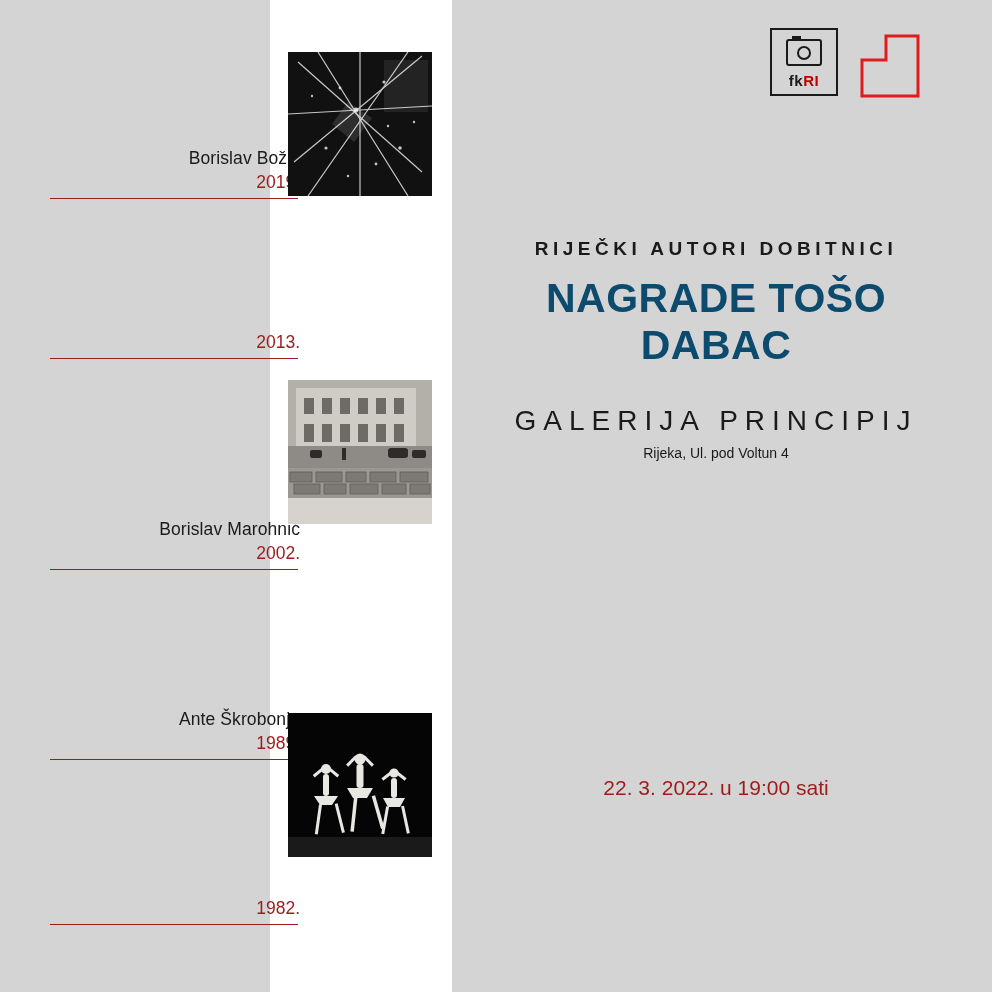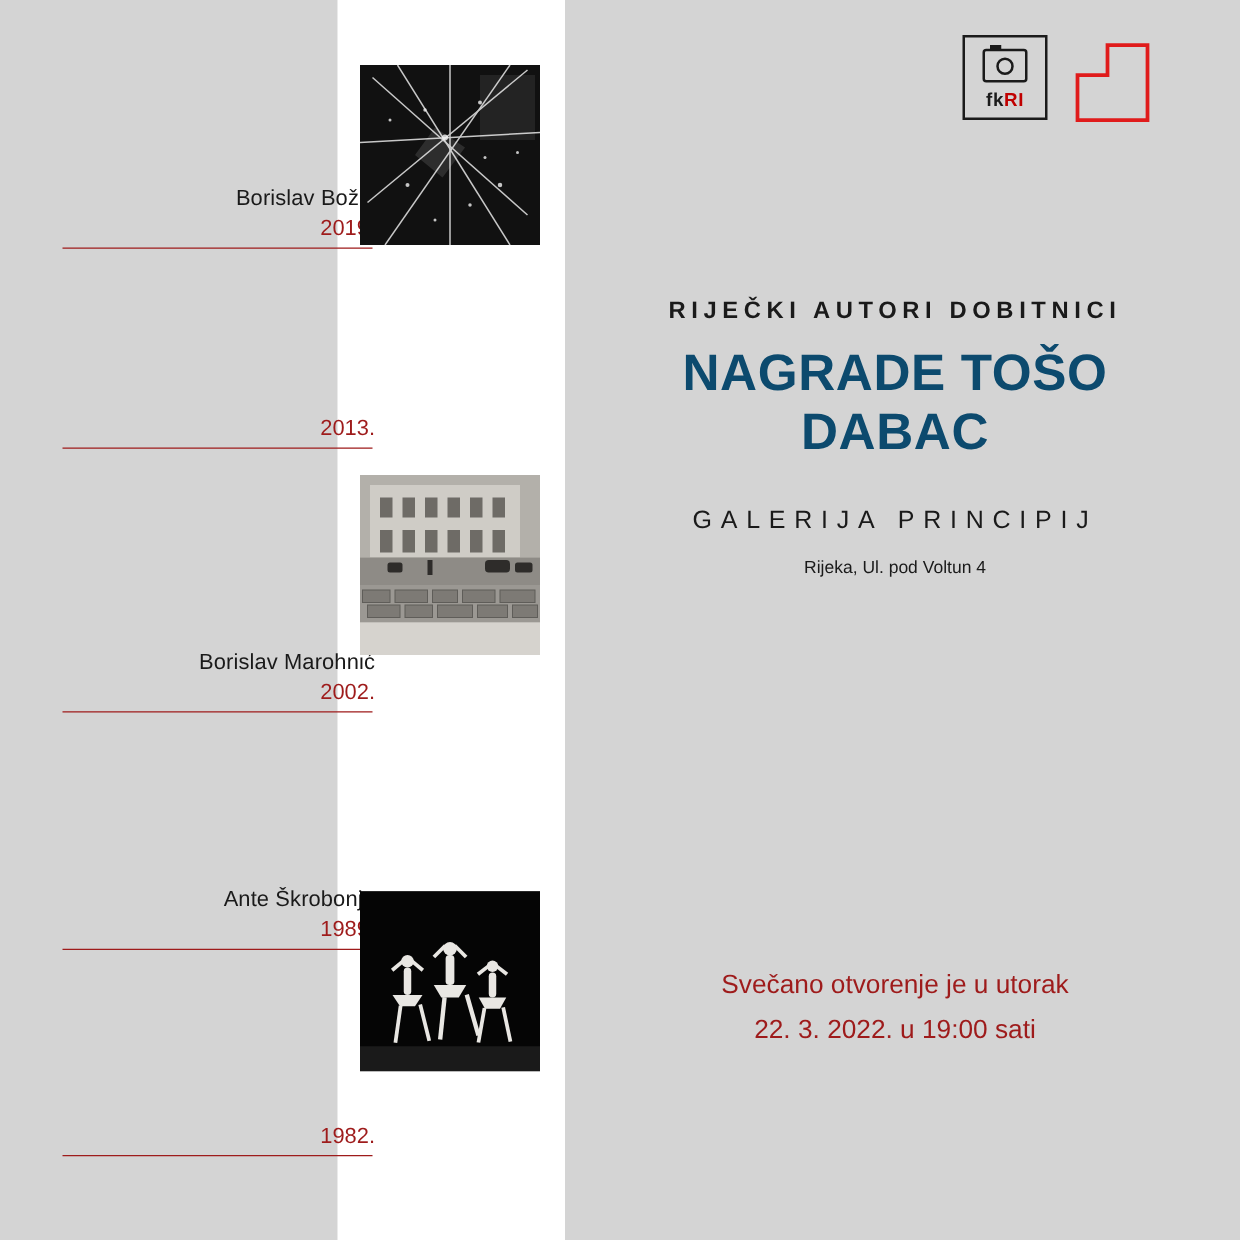--- a/index.html
+++ b/index.html
@@ -167,21 +167,21 @@
     font-size: 41px;
     font-weight: bold;
     letter-spacing: 0.5px;
     color: #0c4a6e;
   }
   .venue {
     position: absolute;
     top: 405px;
     width: 100%;
     text-align: center;
-    font-size: 20px;
+    font-size: 28px;
     letter-spacing: 7px;
     color: #1a1a1a;
   }
   .address {
     position: absolute;
     top: 445px;
     width: 100%;
     text-align: center;
     font-size: 14px;
     color: #1a1a1a;
@@ -354,18 +354,17 @@
       </g>
     </svg>
   </div>
 
   <div class="right-col">
     <div class="kicker">RIJEČKI AUTORI DOBITNICI</div>
     <div class="headline">NAGRADE TOŠO DABAC</div>
     <div class="venue">GALERIJA PRINCIPIJ</div>
     <div class="address">Rijeka, Ul. pod Voltun 4</div>
     <div class="opening">
-      <div>Svečano otvorenje je u utorak</div>
       <div>22. 3. 2022. u 19:00 sati</div>
     </div>
   </div>
 
 </div>
 
 </body></html>

